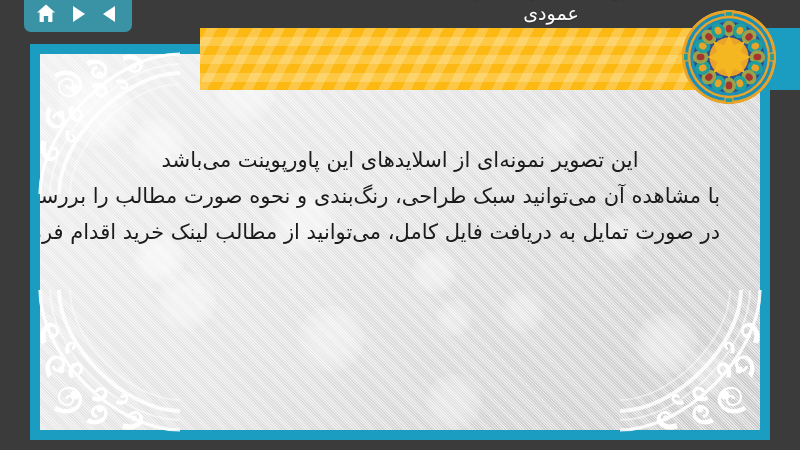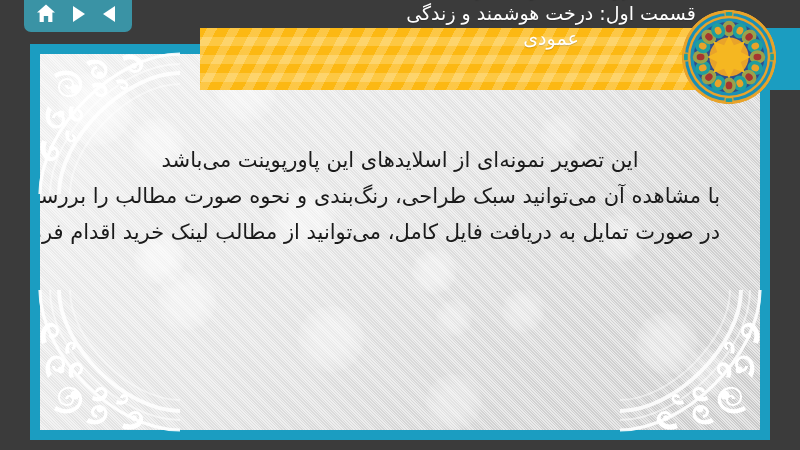--- a/index.html
+++ b/index.html
@@ -247,21 +247,20 @@
     </svg>
   </div>
 
   <div class="banner">
     <div class="banner-tip"></div>
     <div class="banner-body"></div>
   </div>
 
   <div class="title-text">
     <span class="ln">کامل بررسی معماری جایزه آینده؛</span>
-    <span class="ln">قسمت اول: درخت هوشمند و زندگی</span>
     <span class="ln">عمودی</span>
   </div>
 
   <svg class="medallion" viewBox="0 0 100 100">
     <defs>
       <clipPath id="medclip">
           <circle cx="50" cy="50" r="48"></circle>
         </clipPath>
     </defs>
     <g clip-path="url(#medclip)">

